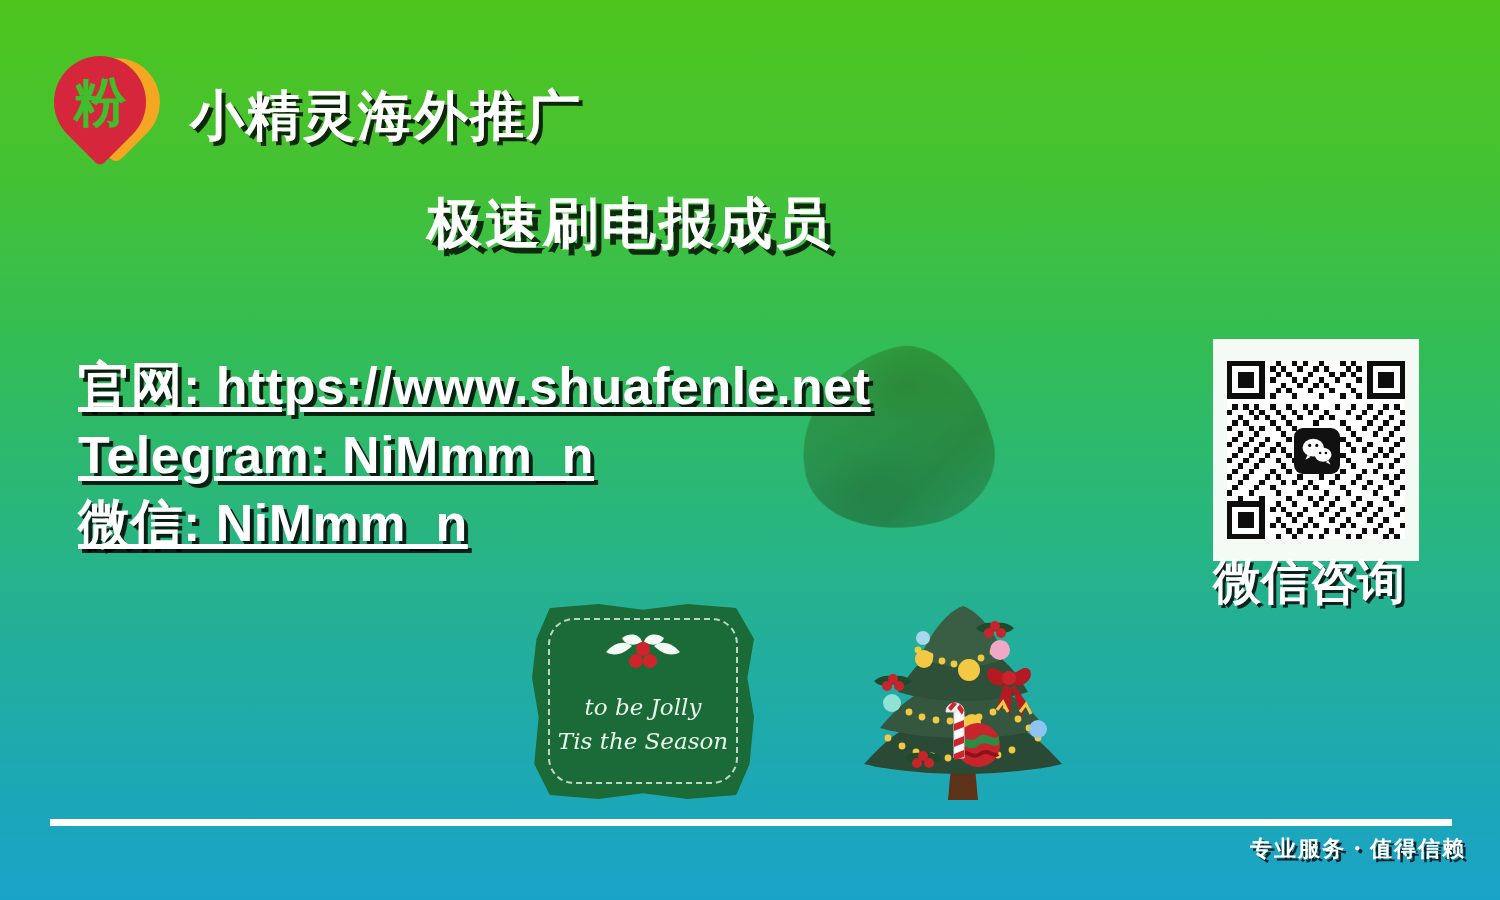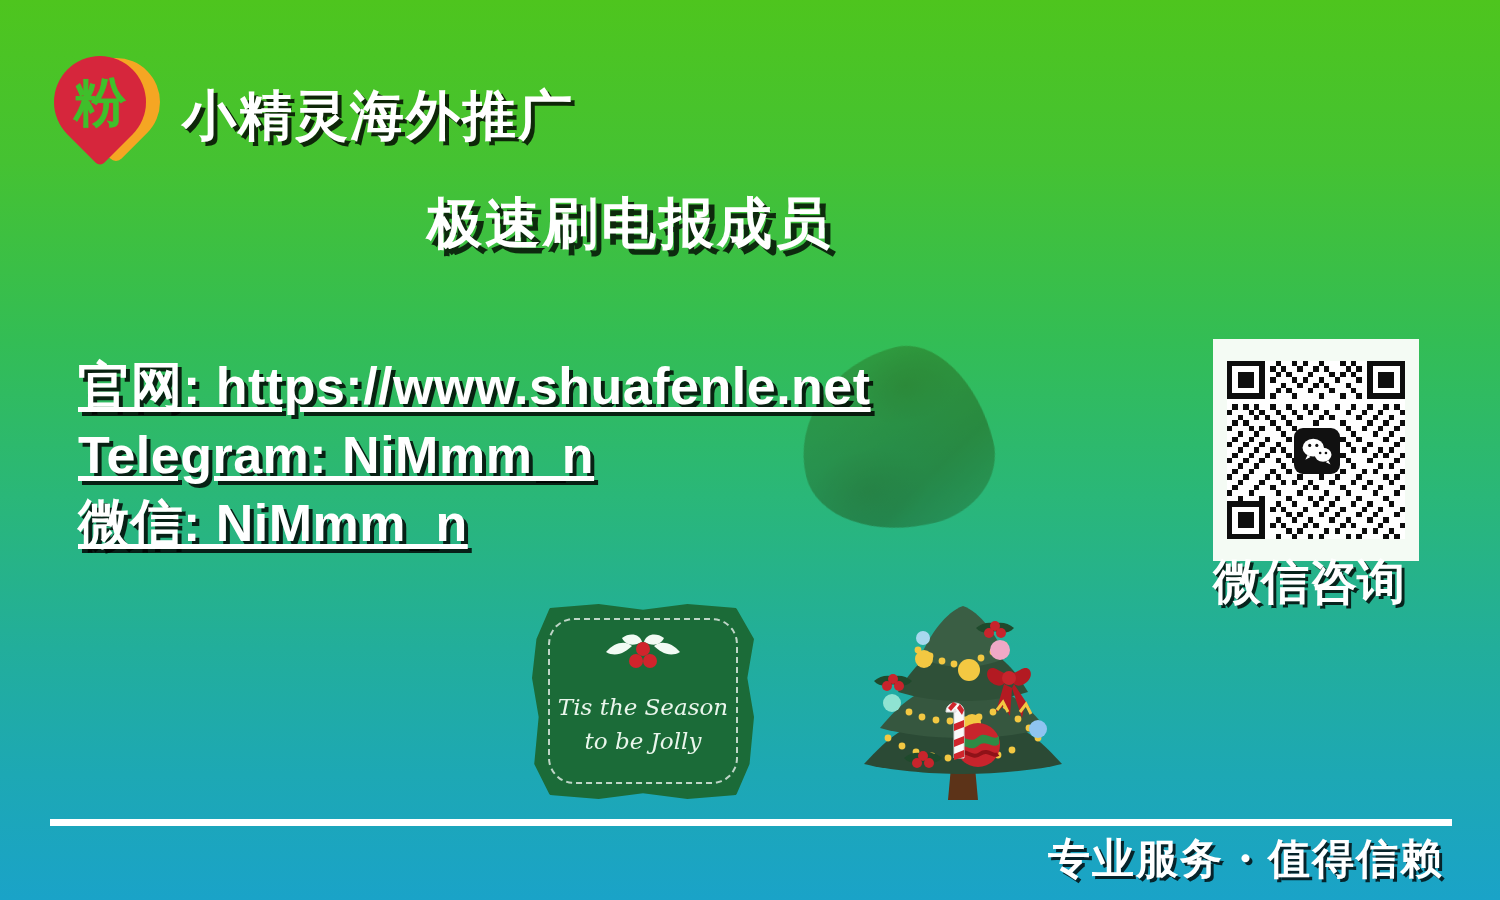--- a/index.html
+++ b/index.html
@@ -39,21 +39,21 @@
     transform:rotate(45deg);
   }
   #logo-mark .pin-glyph{
     position:absolute;left:4px;top:4px;width:92px;height:92px;
     display:flex;align-items:center;justify-content:center;
     color:#3FBF2B;font-weight:bold;font-size:52px;line-height:1;
     font-family:"DejaVu Sans","Liberation Sans",sans-serif;
     text-shadow:0 0 1px #3FBF2B;
   }
   #brand-name{
-    margin-left:22px;color:#FFFFFF;font-size:54px;font-weight:bold;
+    margin-left:30px;color:#FFFFFF;font-size:54px;font-weight:bold;
     letter-spacing:2px;line-height:1;
     text-shadow:4px 4px 0 rgba(0,0,0,0.80);
     white-space:nowrap;
   }
 
   
   #headline{
     position:absolute;left:0;right:0;top:196px;text-align:center;
     color:#FFFFFF;font-size:55px;font-weight:bold;line-height:1;
     letter-spacing:3px;
@@ -128,22 +128,22 @@
     color:#FFFFFF;font-size:48px;font-weight:bold;line-height:1;
     text-shadow:3px 3px 0 rgba(0,0,0,0.80);
   }
 
   
   #footer-divider{
     position:absolute;left:50px;top:819px;width:1402px;height:7px;
     background:#FFFFFF;
   }
   #footer-tagline{
-    position:absolute;right:56px;top:838px;
-    color:#FFFFFF;font-size:42px;font-weight:bold;line-height:1;
+    position:absolute;right:34px;top:838px;
+    color:#FFFFFF;font-size:22px;font-weight:bold;line-height:1;
     letter-spacing:2px;white-space:nowrap;
     text-shadow:3px 3px 0 rgba(0,0,0,0.78);
   }
 </style>
 </head>
 <body>
 
 <div id="banner">
 
   <div id="brand-row">
@@ -175,22 +175,22 @@
       <path d="M80 22 C72 12, 60 10, 54 16 C60 22, 70 28, 80 22 Z"></path>
       <path d="M64 8 C56 2, 46 4, 44 12 C52 16, 60 16, 64 8 Z"></path>
     </g>
     <g fill="#D0242C">
       <circle cx="43" cy="19" r="7"></circle>
       <circle cx="36" cy="31" r="7"></circle>
       <circle cx="50" cy="31" r="7"></circle>
     </g>
   </svg>
   <div id="jolly-text">
+    <div>to be Jolly</div>
     <div>Tis the Season</div>
-    <div>to be Jolly</div>
   </div>
 
   <svg id="xmas-tree" viewBox="0 0 230 215">
 
     <path d="M104 168 L126 168 L130 212 L100 212 Z" fill="#5C3318"></path>
 
     <path d="M16 176 C40 150, 62 128, 115 126 C168 128, 190 150, 214 176
              C190 182, 150 186, 115 186 C80 186, 40 182, 16 176 Z" fill="#2B4A35"></path>
 
     <path d="M32 140 C52 116, 72 96, 115 94 C158 96, 178 116, 198 140

